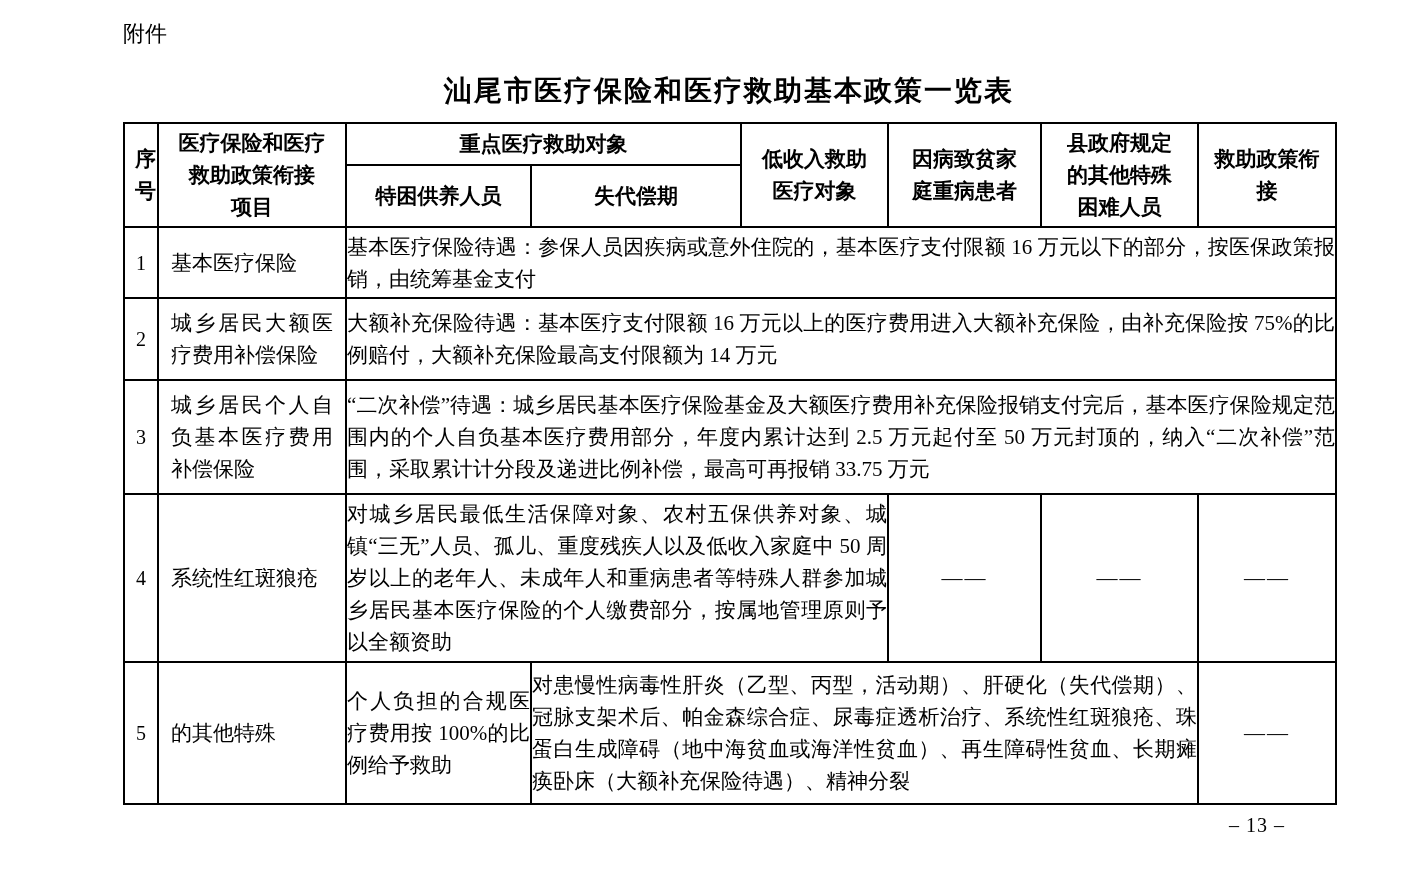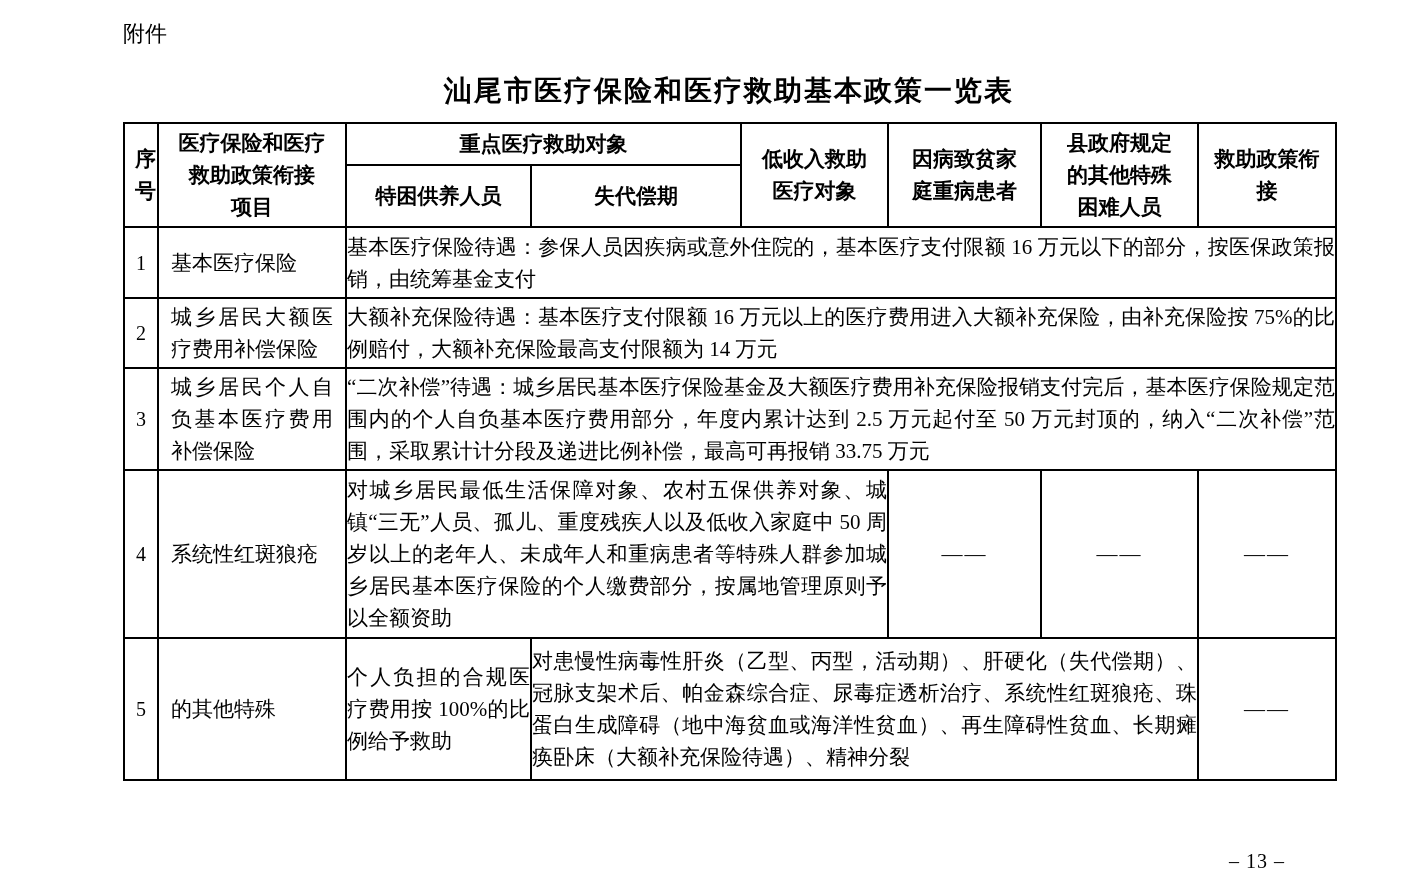--- a/index.html
+++ b/index.html
@@ -42,33 +42,33 @@
   }
   tr.h-a  { height: 42px; }
   tr.h-b  { height: 62px; }
   tr.h-r1 { height: 71px; }
   tr.h-r2 { height: 67px; }
   tr.h-r3 { height: 96px; }
   tr.h-r4 { height: 168px; }
   tr.h-r5 { height: 142px; }
   td.seq { text-align: center; font-size: 20px; }
   td.project {
-    padding: 2px 12px;
+    padding: 8px 12px;
     text-align: justify;
     text-justify: inter-character;
     border-radius: 24px;
   }
   td.policy-text {
     padding: 2px 0;
     text-align: justify;
     text-justify: inter-character;
   }
   td.dash { text-align: center; letter-spacing: 2px; }
   .pagenum {
-    position: absolute; right: 117px; top: 848px;
+    position: absolute; right: 117px; top: 812px;
     font-size: 20px; line-height: 26px; letter-spacing: 1px;
   }
 </style>
 </head>
 <body>
 
 <div class="page">
 
   <div class="attachment">附件</div>
 

